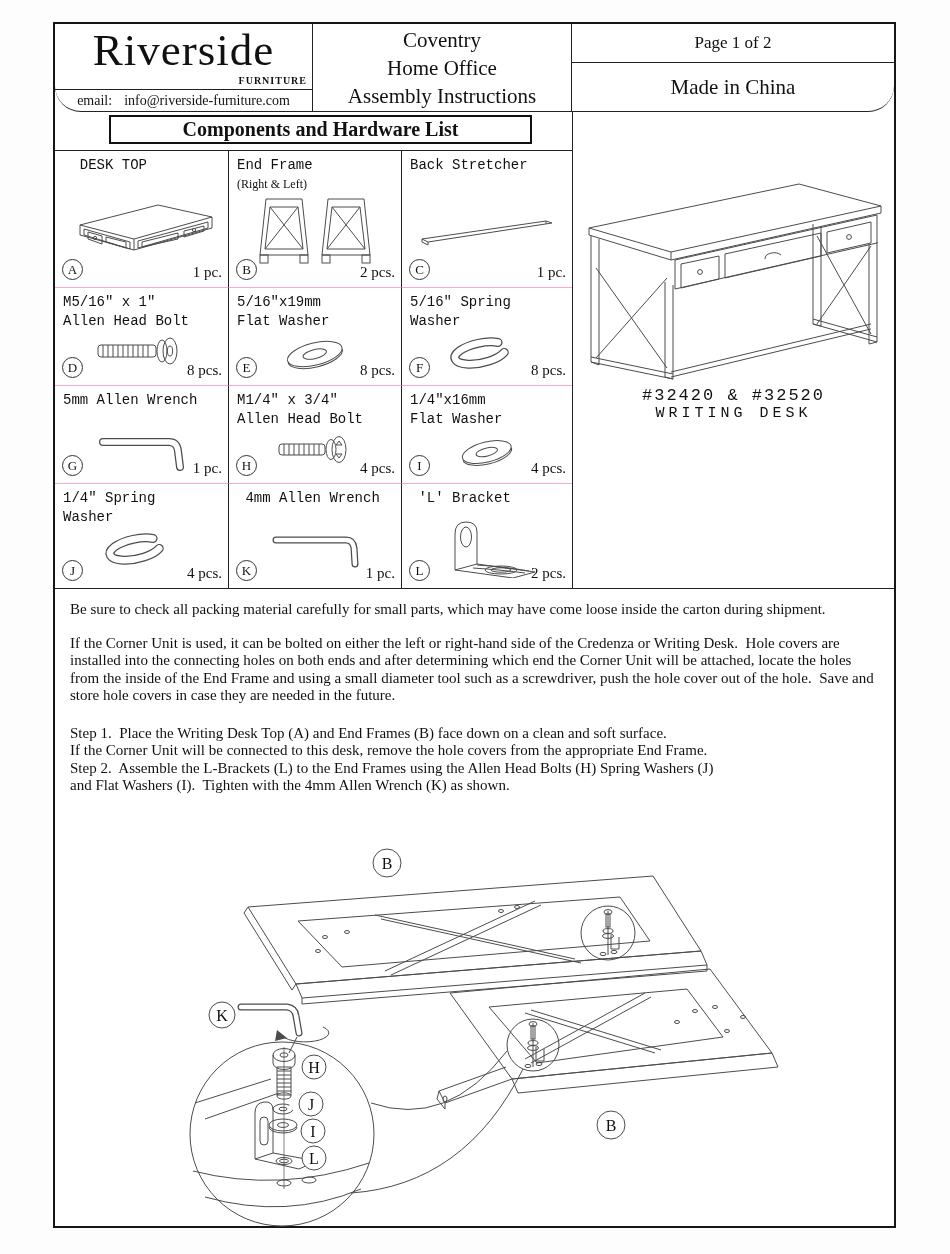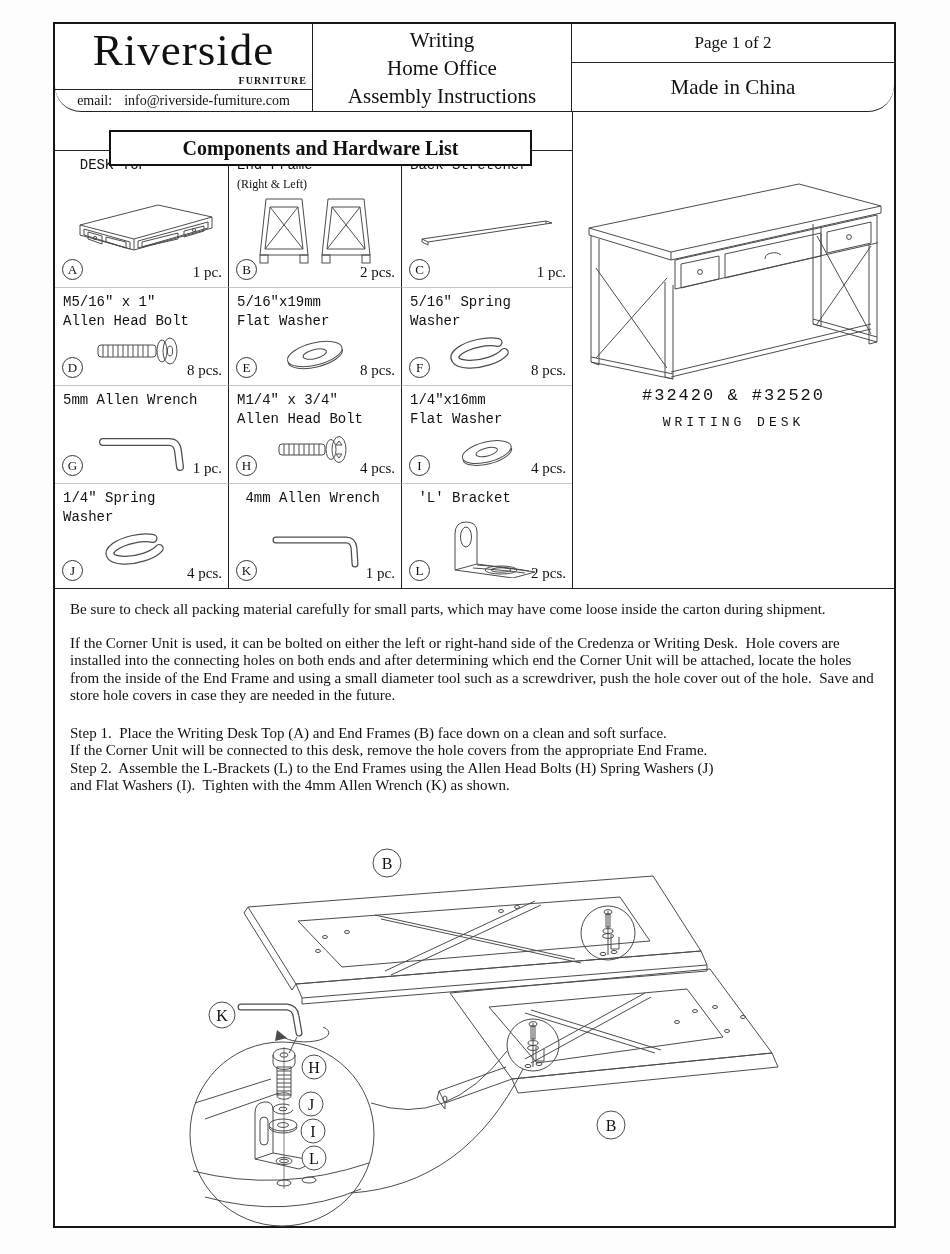--- a/index.html
+++ b/index.html
@@ -14,36 +14,36 @@
   .brand-sub { position:absolute; right:5px; bottom:3px; font-size:10px; letter-spacing:1px; font-weight:bold; }
   .email-row { flex:1; border-top:1px solid #222; font-size:14px; display:flex; align-items:center; justify-content:center; gap:12px; }
   .h-mid { width:259px; border-right:1px solid #222; text-align:center; font-size:21px; line-height:28px; padding-top:2px; }
   .h-right { flex:1; display:flex; flex-direction:column; }
   .page-cell { height:39px; border-bottom:1px solid #222; display:flex; align-items:center; justify-content:center; font-size:17px; }
   .origin-cell { flex:1; display:flex; align-items:center; justify-content:center; font-size:21px; }
 
   
   .components { height:477px; display:flex; border-bottom:1px solid #222; }
   .c-left { width:518px; border-right:1px solid #222; position:relative; }
-  .list-title { position:absolute; left:54px; top:18px; width:423px; height:36px; border:2px solid #111; display:flex; align-items:center; justify-content:center; font-size:20px; font-weight:bold; background:#fff; z-index:2; }
+  .list-title { position:absolute; left:54px; top:3px; width:423px; height:29px; border:2px solid #111; display:flex; align-items:center; justify-content:center; font-size:20px; font-weight:bold; background:#fff; z-index:2; }
   .grid { position:absolute; left:0; top:38px; right:0; bottom:0; border-top:1px solid #222; display:grid; grid-template-columns:174px 173px 1fr; grid-template-rows:137px 98px 98px 1fr; }
   .cell { position:relative; border-right:1px solid #222; border-bottom:1px solid #f9a8d4; }
   .cell.last-col { border-right:none; }
   .cell.last-row { border-bottom:none; }
   .cname { font-family:"Liberation Mono", monospace; font-size:14px; line-height:19px; padding:5px 2px 0 8px; white-space:pre; }
   .cname2 { font-family:"Liberation Mono", monospace; font-size:14px; line-height:19px; padding:0 2px 0 8px; white-space:pre; }
   .cname2.small { font-size:12px;font-family:Liberation Serif, serif; }
   .art { position:absolute; left:50%; transform:translateX(-50%); }
   .tag { position:absolute; left:7px; bottom:7px; width:21px; height:21px; border:1px solid #333; border-radius:50%; display:flex; align-items:center; justify-content:center; font-size:13px; background:#fff; }
   .qty { position:absolute; right:6px; bottom:6px; font-size:15px; }
   .c-right { flex:1; position:relative; }
   .desk-art { position:absolute; left:8px; top:60px; }
   .model-block { position:absolute; left:0; right:0; top:274px; text-align:center; font-family:"Liberation Mono", monospace; }
   .model-no { font-size:17px; letter-spacing:2px; }
-  .model-name { font-size:13px; letter-spacing:4px; margin-top:10px; }
+  .model-name { font-size:15px; letter-spacing:4px; margin-top:0; }
 
   
   .notes-section { position:relative; height:639px; padding:12px 14px 0 15px; font-size:15px; line-height:17.5px; }
   .note { margin:0 0 16px 0; max-width:822px; white-space:pre-wrap; }
   .steps { margin-top:20px; }
   .step-line { white-space:pre-wrap; max-width:822px; }
   .diagram { position:absolute; left:0; top:252px; }
 
   svg { display:block; }
   .ln { stroke:#4c4c4c; stroke-width:1; fill:none; }
@@ -60,21 +60,21 @@
       <div class="brand-box">
         <div class="brand">Riverside</div>
         <div class="brand-sub">FURNITURE</div>
       </div>
       <div class="email-row">
         <span>email:</span>
         <span>info@riverside-furniture.com</span>
       </div>
     </div>
     <div class="h-mid">
-      <div>Writing</div>
+      <div>Coventry</div>
       <div>Home Office</div>
       <div>Assembly Instructions</div>
     </div>
     <div class="h-right">
       <div class="page-cell">Page 1 of 2</div>
       <div class="origin-cell">Made in China</div>
     </div>
   </div>
 
   <div class="components">

